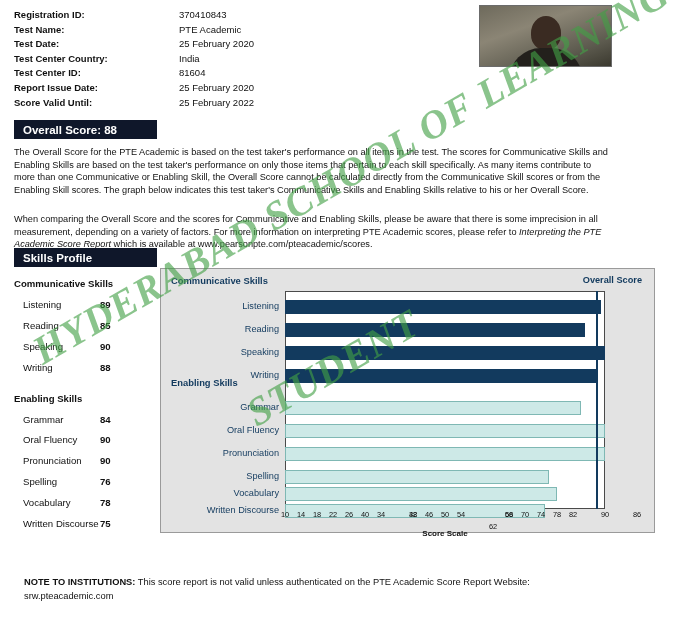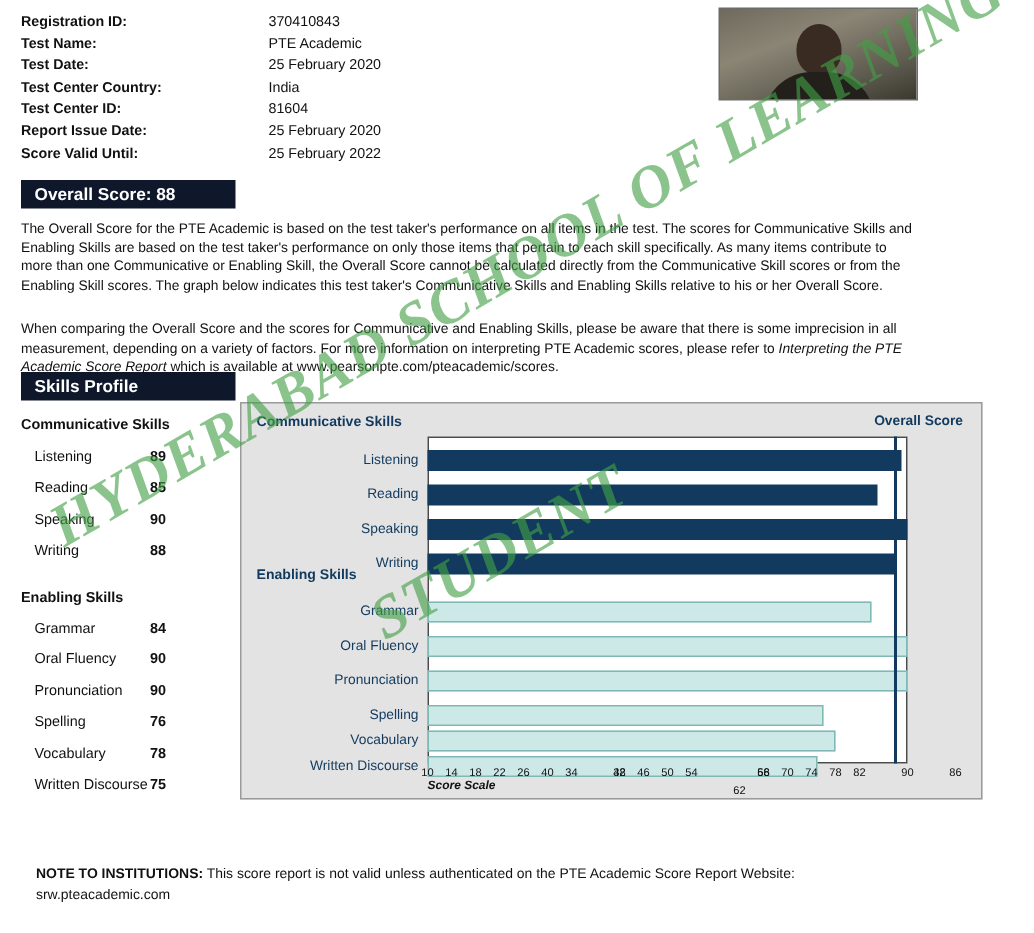--- a/index.html
+++ b/index.html
@@ -229,27 +229,26 @@
   .tick {
     position: absolute;
     font-size: 7.4px;
     color: #111;
     transform: translateX(-50%);
     white-space: nowrap;
   }
   .axis-title {
     position: absolute;
     left: 124px;
-    top: 250px;
+    top: 260px;
     width: 320px;
-    text-align: left;
+    text-align: center;
     font-size: 8px;
     font-weight: bold;
     color: #111;
-    font-style: italic;
   }
 
   
   .footer {
     position: absolute;
     left: 24px;
     top: 576px;
     width: 640px;
     font-size: 9.3px;
     line-height: 13.5px;

